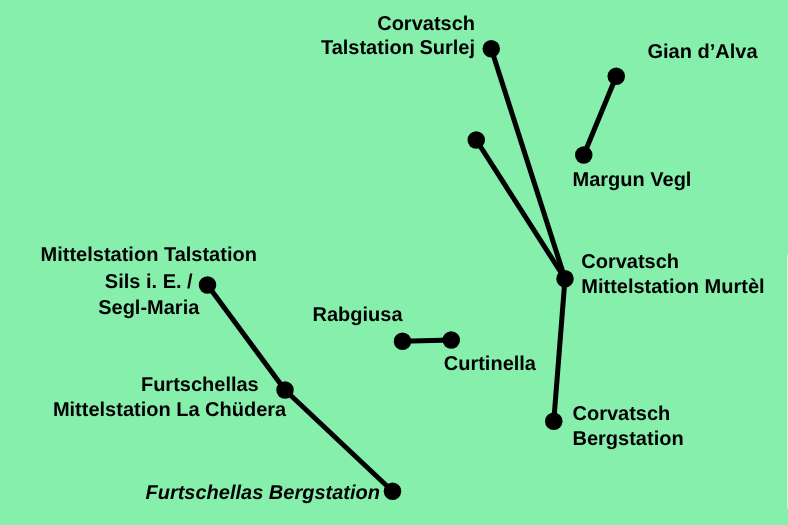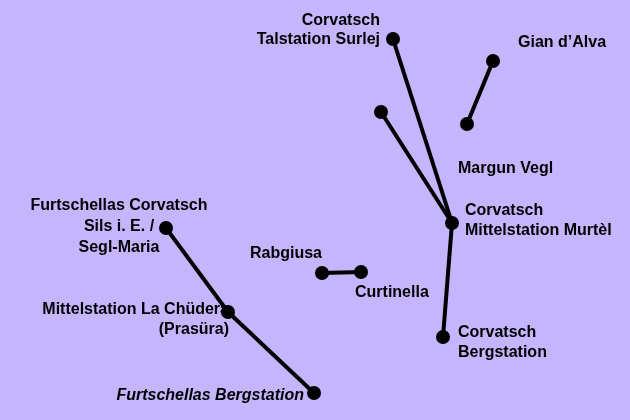--- a/index.html
+++ b/index.html
@@ -4,21 +4,21 @@
 <style>
   html, body {
     margin: 0;
     padding: 0;
     background: #ffffff;
   }
   .canvas {
     position: relative;
     width: 630px;
     height: 420px;
-    background: #c4b5fd;
+    background: #86efac;
     overflow: hidden;
     font-family: "Liberation Sans", sans-serif;
   }
   .diagram-svg {
     position: absolute;
     left: 0;
     top: 0;
     width: 630px;
     height: 420px;
   }
@@ -67,41 +67,41 @@
       <circle cx="443" cy="337" r="7" fill="#000000"></circle>
     </svg>
   <div class="labels-layer">
       <div class="station-label" style="right: 250px; top: 10px; text-align: right; line-height: 19px; font-size: 16px; color: rgb(0, 0, 0);">
         <div class="lbl-line">Corvatsch</div>
         <div class="lbl-line">Talstation Surlej</div>
       </div>
       <div class="station-label" style="left: 486px; top: 32px; text-align: left; line-height: 20px; font-size: 16px; color: rgb(0, 0, 0); margin-left: 32px;">
         <div class="lbl-line">Gian d’Alva</div>
       </div>
-      <div class="station-label" style="left: 458px; top: 135px; text-align: left; line-height: 20px; font-size: 16px; color: rgb(0, 0, 0); margin-top: 23px;">
+      <div class="station-label" style="left: 458px; top: 135px; text-align: left; line-height: 20px; font-size: 16px; color: rgb(0, 0, 0);">
         <div class="lbl-line">Margun Vegl</div>
       </div>
       <div class="station-label" style="left: 465px; top: 200px; text-align: left; line-height: 20px; font-size: 16px; color: rgb(0, 0, 0);">
         <div class="lbl-line">Corvatsch</div>
         <div class="lbl-line">Mittelstation Murtèl</div>
       </div>
       <div class="station-label" style="left: 250px; top: 243px; text-align: left; line-height: 20px; font-size: 16px; color: rgb(0, 0, 0);">
         <div class="lbl-line">Rabgiusa</div>
       </div>
       <div class="station-label" style="left: 355px; top: 282px; text-align: center; line-height: 20px; font-size: 16px; color: rgb(0, 0, 0);">
         <div class="lbl-line">Curtinella</div>
       </div>
       <div class="station-label" style="left: 19px; top: 194px; width: 200px; text-align: center; line-height: 21px; font-size: 16px; color: rgb(0, 0, 0);">
-        <div class="lbl-line">Furtschellas Corvatsch</div>
+        <div class="lbl-line">Mittelstation Talstation</div>
         <div class="lbl-line">Sils i. E. /</div>
         <div class="lbl-line">Segl-Maria</div>
       </div>
       <div class="station-label" style="right: 401px; top: 299px; text-align: right; line-height: 20px; font-size: 16px; color: rgb(0, 0, 0);">
+        <div class="lbl-line" style="padding-right: 22px;">Furtschellas</div>
         <div class="lbl-line">Mittelstation La Chüdera</div>
-        <div class="lbl-line">(Prasüra)</div>
       </div>
       <div class="station-label" style="right: 326px; top: 385px; text-align: right; line-height: 20px; font-size: 16px; color: rgb(0, 0, 0); font-style: italic;">
         <div class="lbl-line">Furtschellas Bergstation</div>
       </div>
       <div class="station-label" style="left: 458px; top: 322px; text-align: left; line-height: 20px; font-size: 16px; color: rgb(0, 0, 0);">
         <div class="lbl-line">Corvatsch</div>
         <div class="lbl-line">Bergstation</div>
       </div>
     </div>
 </div>

